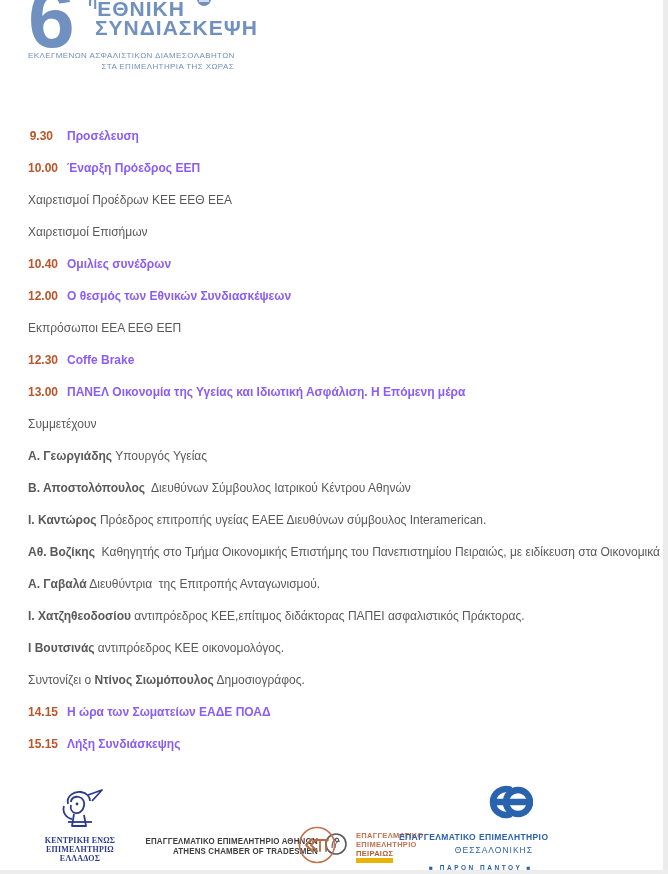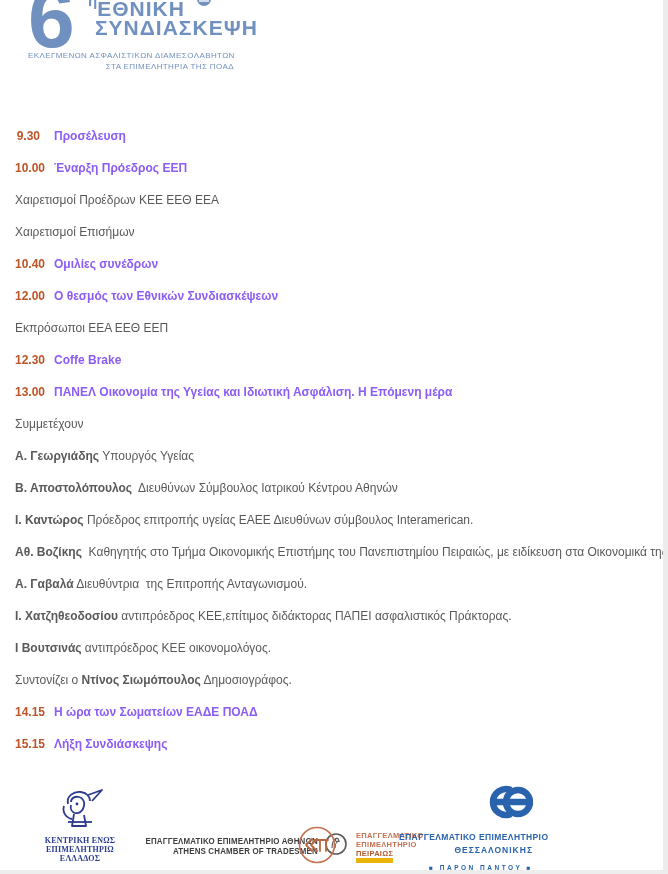--- a/index.html
+++ b/index.html
@@ -21,41 +21,41 @@
   .logo-lines { position:absolute; left:60px; top:8px; white-space:nowrap; }
   .logo-sup { font-size:15px; font-weight:bold; vertical-align:10px; }
   .logo-l1 { font-size:21px; font-weight:bold; letter-spacing:1px; }
   .logo-l2 { position:absolute; left:67px; top:32px; font-size:21px; font-weight:bold; letter-spacing:1px; white-space:nowrap; }
   .handshake { position:absolute; left:147px; top:-6px; }
   .logo-sub { position:absolute; left:0; top:66px; width:206px; text-align:right;
     font-size:8px; font-weight:normal; letter-spacing:.4px; color:#7090bf; line-height:11px; white-space:nowrap; }
 
   
   .schedule { position:absolute; left:0; top:129px; width:650px; }
-  .row { display:flex; height:32px; align-items:flex-start; padding-left:15px; white-space:pre; font-size:12px; line-height:14px; }
+  .row { display:flex; height:32px; align-items:flex-start; padding-left:28px; white-space:pre; font-size:12px; line-height:14px; }
   .time { width:25px; text-align:right; font-weight:bold; color:#bd5427; flex:0 0 auto; }
   .stitle { margin-left:14px; font-weight:bold; color:#8b5cf6; }
   .ptext { color:#595959; }
   .pbold { color:#595959; font-weight:bold; }
 
   
   .footer { position:absolute; left:16px; top:782px; width:648px; height:88px; }
   .kee { position:absolute; left:20px; top:6px; width:88px; text-align:center;
     font-family:"Liberation Serif", serif; color:#2b3a8f; }
   .kee-text { font-size:8px; font-weight:bold; line-height:9px; letter-spacing:.2px; margin-top:2px; }
   .eea { position:absolute; left:106px; top:50px; display:flex; align-items:center; }
   .eea-text { text-align:right; color:#3d3d3d; font-weight:bold; font-size:9px;
     line-height:10px; transform:scaleX(.88); transform-origin:right; letter-spacing:.2px; white-space:nowrap; }
   .eea-seal { margin-left:6px; }
   .eep { position:absolute; left:282px; top:44px; display:flex; align-items:center; }
   .eep-text { margin-left:20px; font-size:7.5px; line-height:9px; color:#c4714f; letter-spacing:.3px; font-weight:bold; }
   .eep-city { color:#b35a2e; display:inline-block; border-bottom:5px solid #eab308; padding-bottom:0;text-align:right; }
   .eeth { position:absolute; left:383px; top:0px; width:134px; text-align:right; color:#2a63ad; }
   .eeth-l1 { font-size:8.5px; font-weight:bold; letter-spacing:.4px; margin-top:6px; white-space:nowrap; }
-  .eeth-l2 { font-size:8.5px; font-weight:bold; letter-spacing:1px; margin-top:3px; }
+  .eeth-l2 { font-size:8.5px; font-weight:normal; letter-spacing:1px; margin-top:3px; }
   .eeth-tag { font-size:6.5px; font-weight:bold; letter-spacing:2.5px; margin-top:9px; color:#2a63ad; }
 </style>
 </head>
 <body>
 
 <div class="page">
 
   <div class="logo">
     <div class="logo-six">6</div>
     <div class="logo-lines">
@@ -70,21 +70,21 @@
         </g>
         <circle cx="29" cy="21" r="7" fill="#7090bf"></circle>
         <g stroke="#ffffff" stroke-width="1.4">
           <path d="M24,19 L34,19" fill="none"></path>
           <path d="M24,23 L34,23" fill="none"></path>
         </g>
       </svg>
     </span>
     <div class="logo-sub">
       <div>ΕΚΛΕΓΜΕΝΩΝ ΑΣΦΑΛΙΣΤΙΚΩΝ ΔΙΑΜΕΣΟΛΑΒΗΤΩΝ</div>
-      <div>ΣΤΑ ΕΠΙΜΕΛΗΤΗΡΙΑ ΤΗΣ ΠΟΑΔ</div>
+      <div>ΣΤΑ ΕΠΙΜΕΛΗΤΗΡΙΑ ΤΗΣ ΧΩΡΑΣ</div>
     </div>
   </div>
 
   <div class="schedule">
       <div class="row"><span class="time">9.30</span><span class="stitle">Προσέλευση</span></div>
       <div class="row"><span class="time">10.00</span><span class="stitle">Έναρξη Πρόεδρος ΕΕΠ</span></div>
       <div class="row"><span class="ptext">Χαιρετισμοί Προέδρων ΚΕΕ ΕΕΘ ΕΕΑ</span></div>
       <div class="row"><span class="ptext">Χαιρετισμοί Επισήμων</span></div>
       <div class="row"><span class="time">10.40</span><span class="stitle">Ομιλίες συνέδρων</span></div>
       <div class="row"><span class="time">12.00</span><span class="stitle">Ο θεσμός των Εθνικών Συνδιασκέψεων</span></div>

